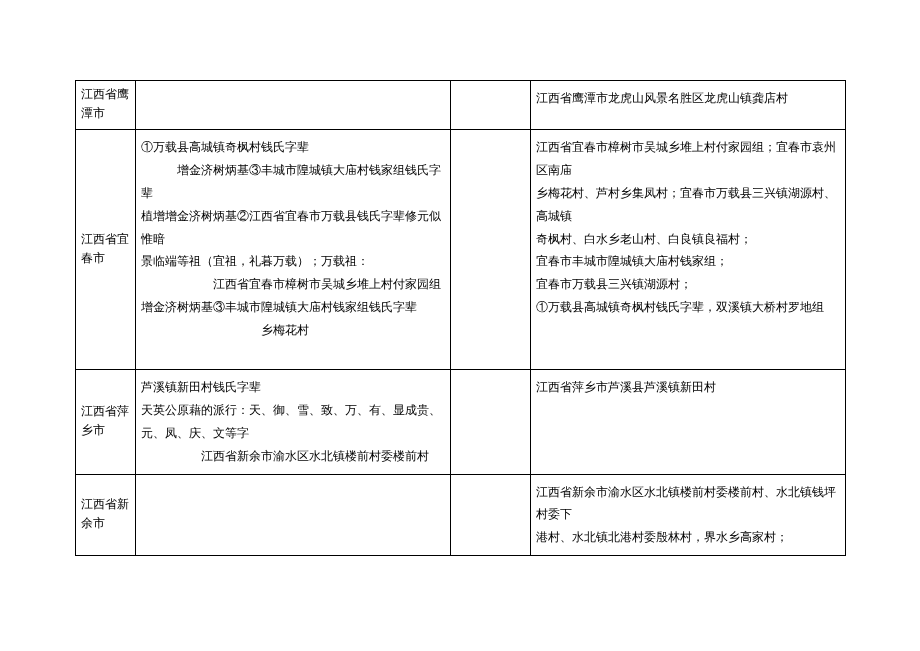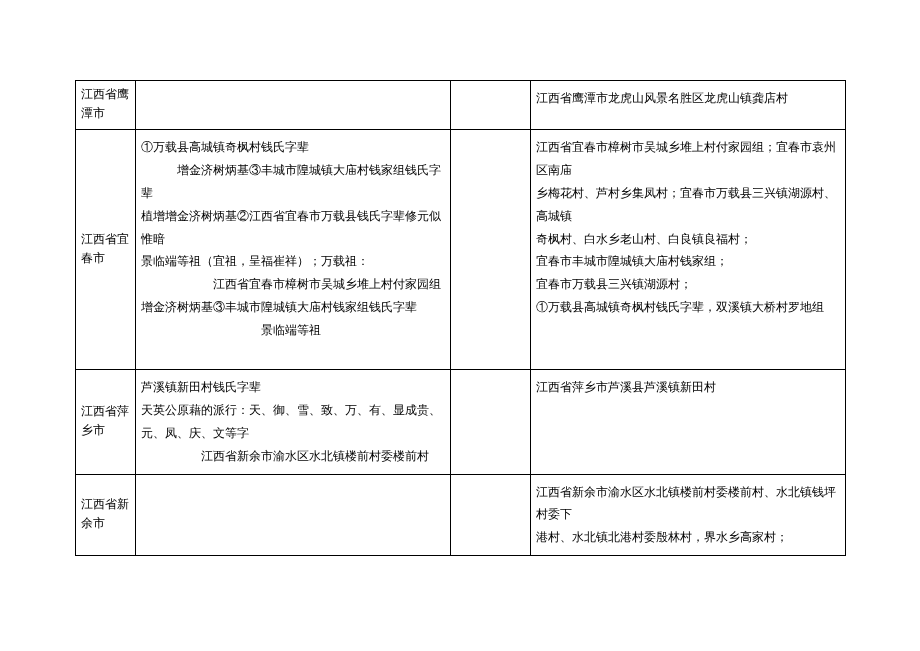--- a/index.html
+++ b/index.html
@@ -58,24 +58,24 @@
         <td></td>
         <td>江西省鹰潭市龙虎山风景名胜区龙虎山镇龚店村</td>
       </tr>
 
       <tr style="height:240px;">
         <td class="region" style="vertical-align:middle;">江西省宜春市</td>
         <td>
           <span>①万载县高城镇奇枫村钱氏字辈</span><br>
           <span>　　　增金济树炳基③丰城市隍城镇大庙村钱家组钱氏字辈</span><br>
           <span>植增增金济树炳基②江西省宜春市万载县钱氏字辈修元似惟暗</span><br>
-          <span>景临端等祖（宜祖，呈福崔祥）；万载祖：</span><br>
+          <span>景临端等祖（宜祖，礼暮万载）；万载祖：</span><br>
           <span>　　　　　　江西省宜春市樟树市吴城乡堆上村付家园组</span><br>
           <span>增金济树炳基③丰城市隍城镇大庙村钱家组钱氏字辈</span><br>
-          <span>　　　　　　　　　　景临端等祖</span>
+          <span>　　　　　　　　　　乡梅花村</span>
         </td>
         <td></td>
         <td>
           <span>江西省宜春市樟树市吴城乡堆上村付家园组；宜春市袁州区南庙</span><br>
           <span>乡梅花村、芦村乡集凤村；宜春市万载县三兴镇湖源村、高城镇</span><br>
           <span>奇枫村、白水乡老山村、白良镇良福村；</span><br>
           <span>宜春市丰城市隍城镇大庙村钱家组；</span><br>
           <span>宜春市万载县三兴镇湖源村；</span><br>
           <span>①万载县高城镇奇枫村钱氏字辈，双溪镇大桥村罗地组</span>
         </td>

